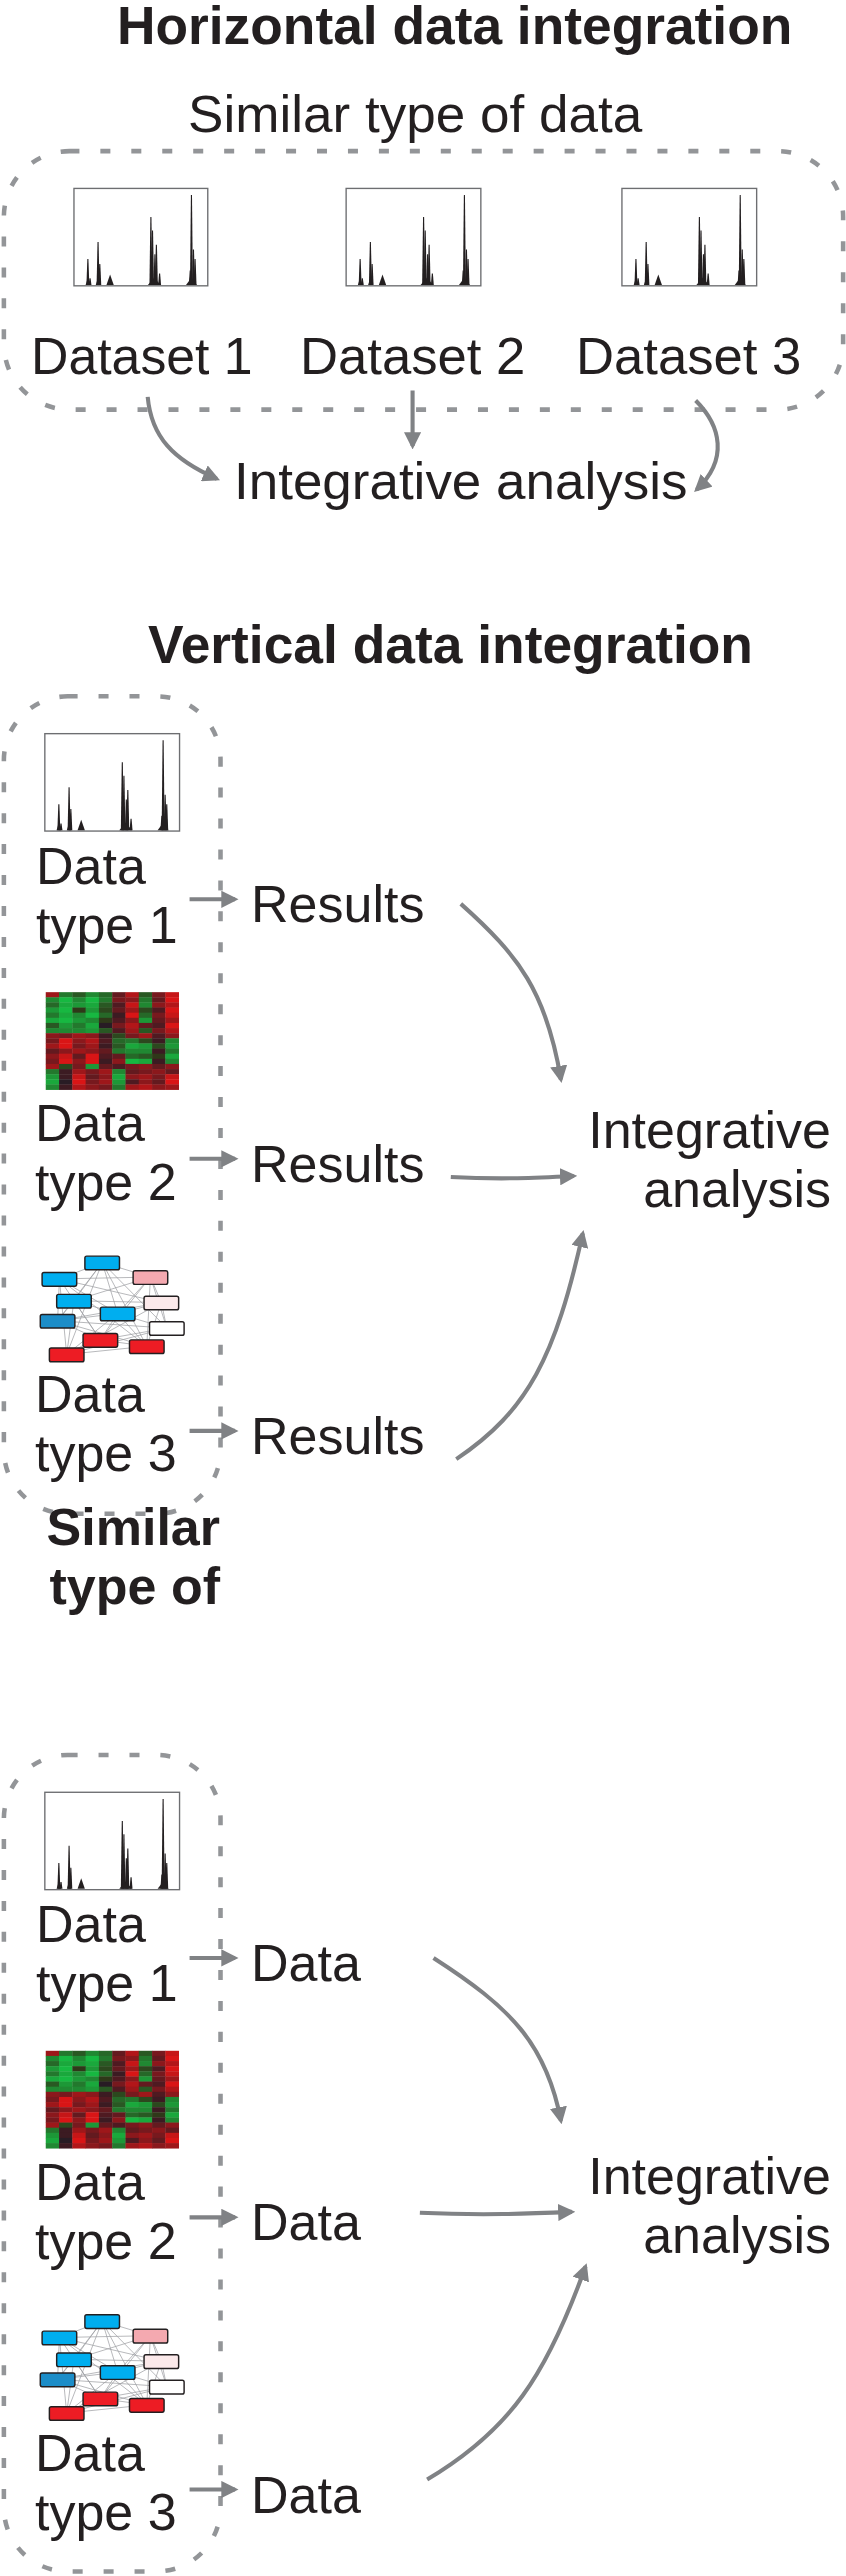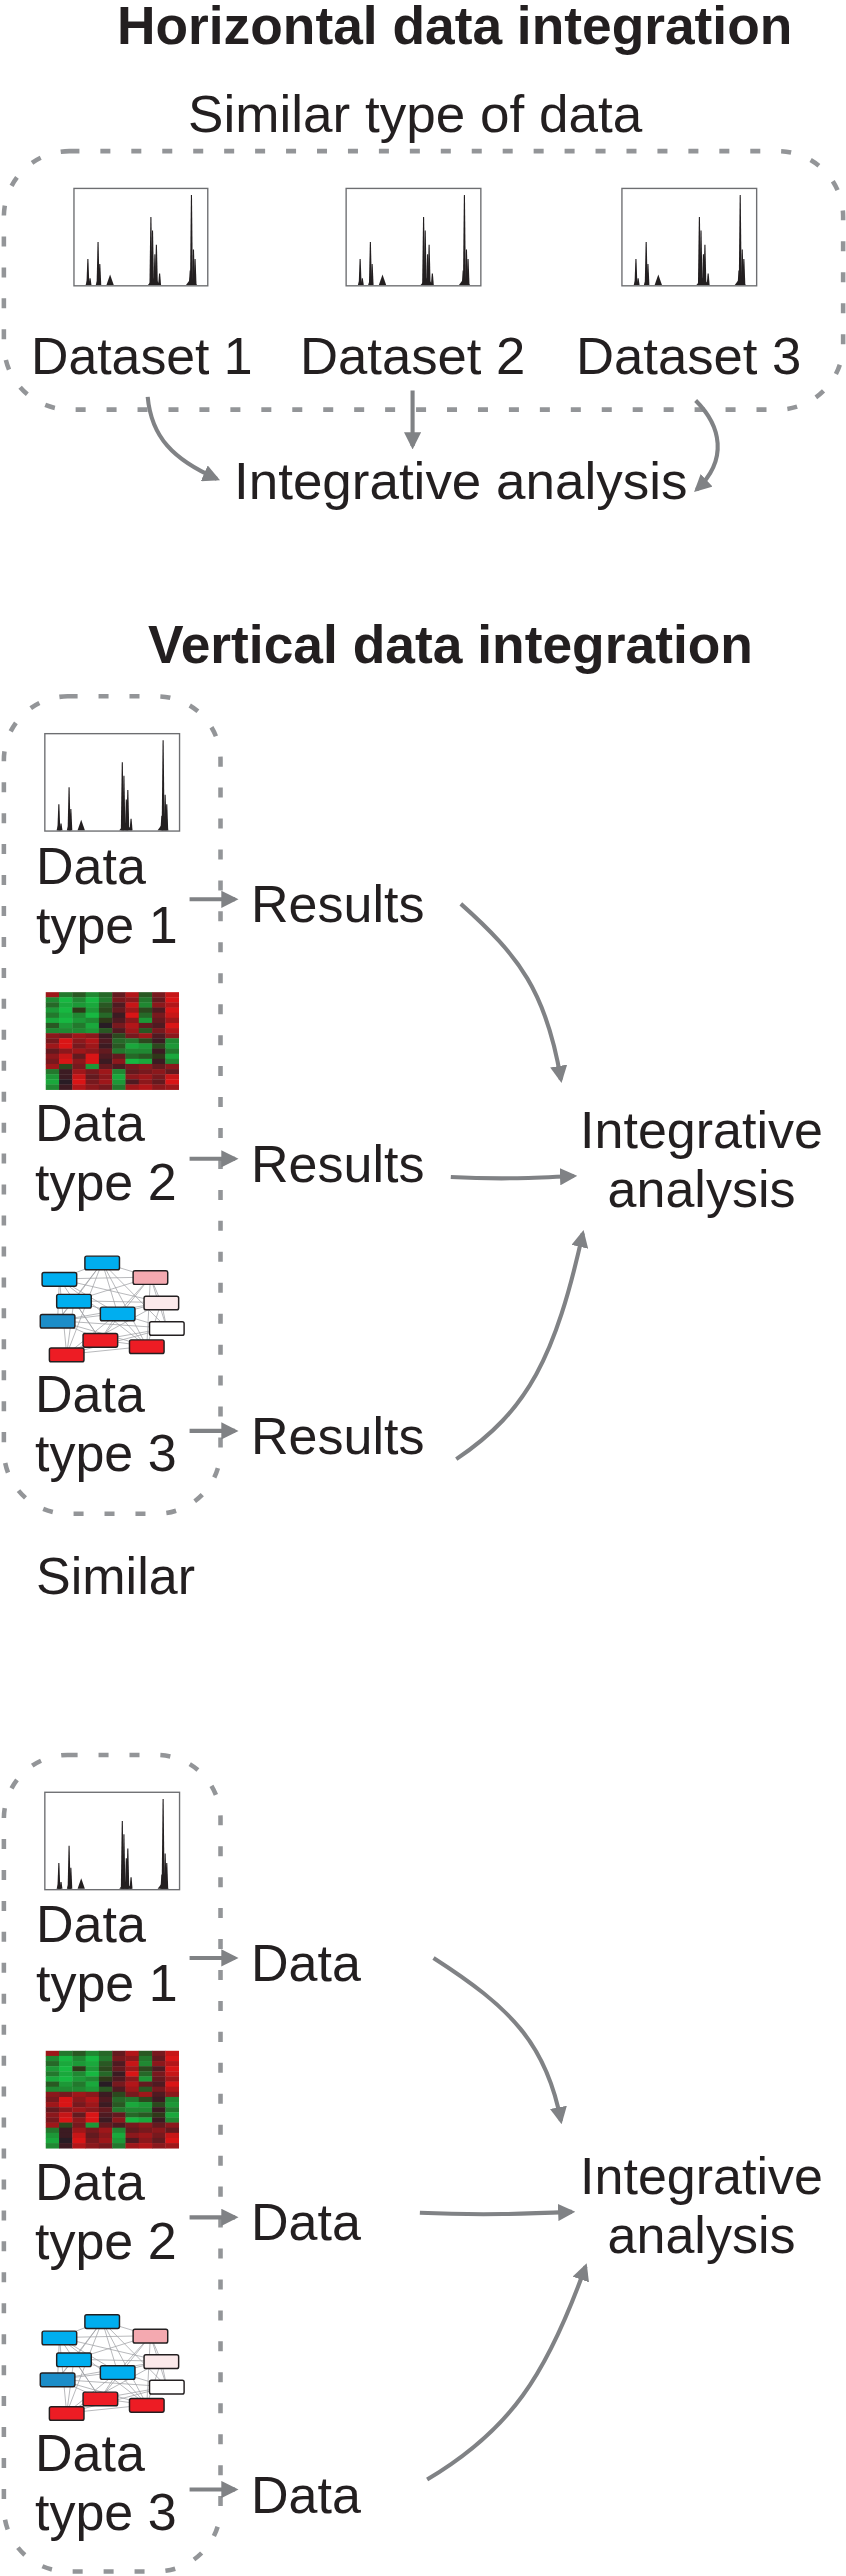--- a/index.html
+++ b/index.html
@@ -2,21 +2,21 @@
 <html style="font-size:14.6px"><head>
 <meta charset="utf-8">
 <style>
   html, body { margin: 0; padding: 0; background: #ffffff; }
   body { width: 847px; height: 2576px; position: relative; overflow: hidden;
          font-family: "Liberation Sans", sans-serif; color: #231f20; }
   .txt { position: absolute; white-space: nowrap; line-height: 1; }
   .title { font-weight: bold; font-size: 53px; transform-origin: left top; }
   .lbl { font-size: 52px; }
   .lbl2 { font-size: 52px; line-height: 59px; }
-  .center { text-align: center; }
+  .center { text-align: right; }
   svg.layer { position: absolute; left: 0; top: 0; }
 </style>
 </head>
 <body>
 
 <div class="txt title" style="left: 117px; top: -0.9px; transform: scaleX(1.00587);">Horizontal data integration</div>
 <div class="txt lbl" style="left: 188px; top: 88px; transform-origin: left top; transform: scaleX(1.02069);">Similar type of data</div>
 
 <svg class="layer" width="847" height="2576" viewBox="0 0 930 2830">
   <defs>
@@ -676,22 +676,23 @@
   <div>type 3</div>
 </div>
 <div class="txt lbl" style="left:251px; top:878px;">Results</div>
 <div class="txt lbl" style="left:251px; top:1138px;">Results</div>
 <div class="txt lbl" style="left:251px; top:1410px;">Results</div>
 <div class="txt lbl2 center" style="left:572px; top:1101px; width:259px;">
   <div>Integrative</div>
   <div>analysis</div>
 </div>
 
-<div class="txt lbl2 center" style="left:11px; top:1547px; width:209px;">
+<div class="txt lbl2 center" style="left:11px; top:1498px; width:209px;font-weight:bold;">
   <div>Similar</div>
+  <div>type of</div>
 </div>
 
 <div class="txt lbl2" style="left:36px; top:1895px;">
   <div>Data</div>
   <div>type 1</div>
 </div>
 <div class="txt lbl2" style="left:35px; top:2153px;">
   <div>Data</div>
   <div>type 2</div>
 </div>

